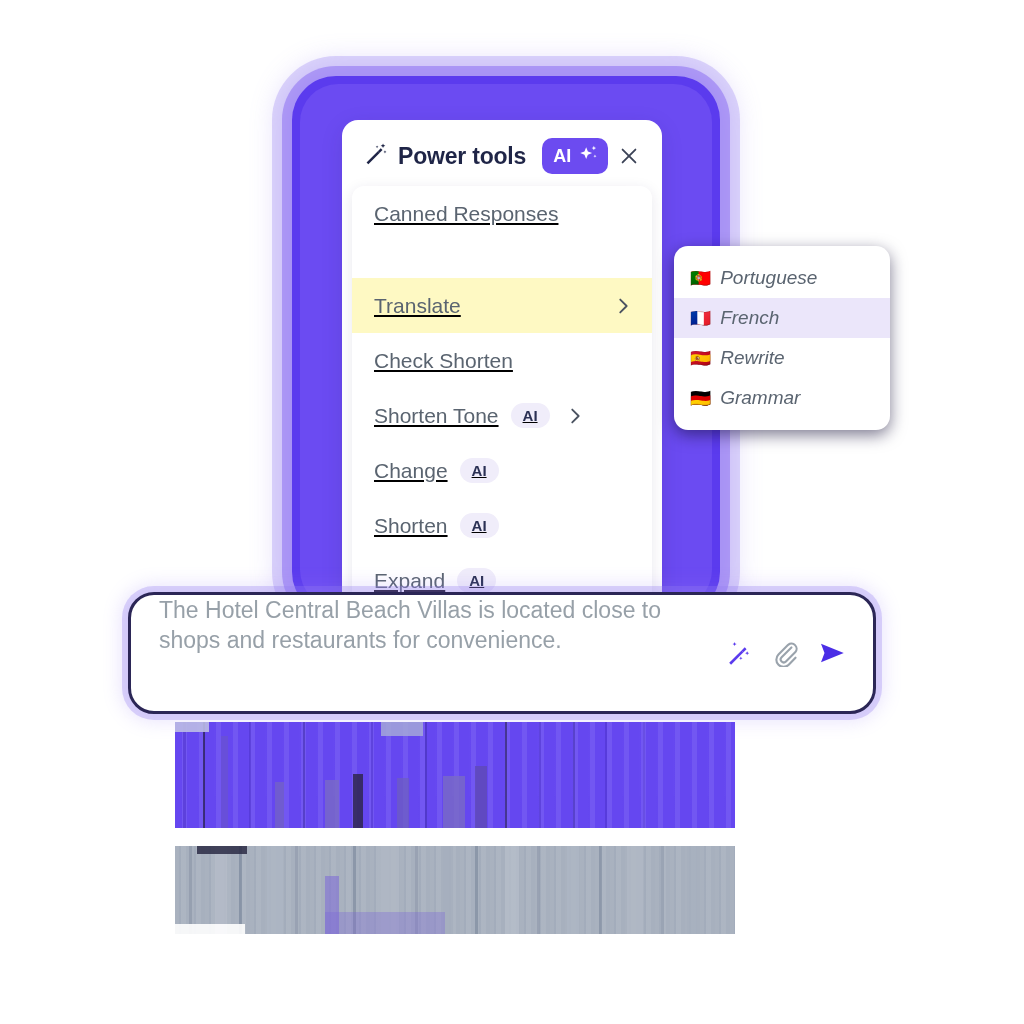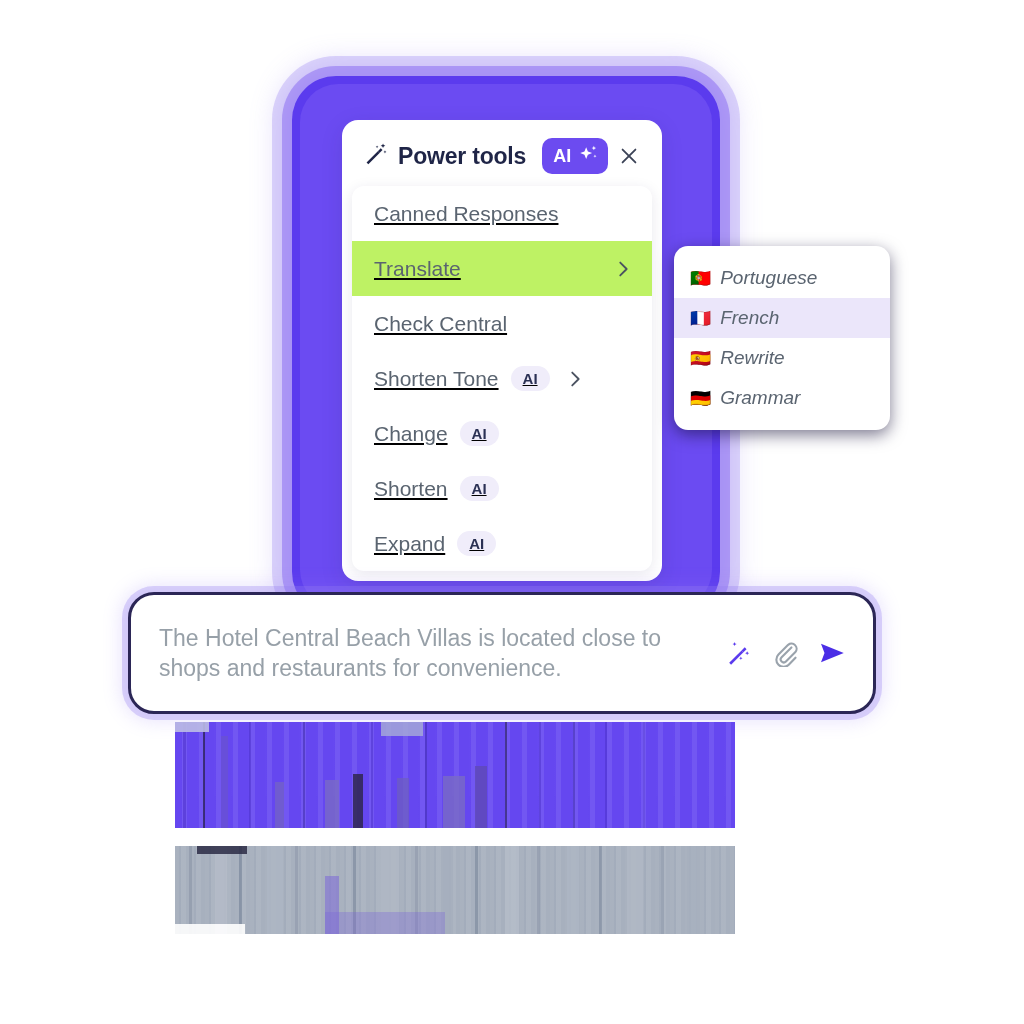--- a/index.html
+++ b/index.html
@@ -101,21 +101,21 @@
   }
   .pt-item {
     display: flex;
     align-items: center;
     height: 55px;
     padding: 0 18px 0 22px;
     cursor: pointer;
     box-sizing: border-box;
     text-decoration: underline;
   }
-  .pt-item.selected { background: #bef264; }
+  .pt-item.selected { background: #fef9c3; margin-top: 37px; }
   .pt-item-label {
     font-size: 21px;
     color: #5A6470;
     white-space: nowrap;
   }
   .pt-ai-chip {
     margin-left: 12px;
     background: #F0EDFA;
     border-radius: 999px;
     padding: 5px 12px;
@@ -165,21 +165,20 @@
     position: absolute;
     left: 128px;
     top: 592px;
     width: 748px;
     height: 122px;
     box-sizing: border-box;
     background: #ffffff;
     border: 3px solid #2B2656;
     border-radius: 26px;
     display: flex;
-    align-items: center;
     padding: 0 26px 0 28px;
     box-shadow:
       0 0 0 6px rgba(150,126,243,0.30),
       0 0 18px 8px rgba(150,126,243,0.20);
   }
   #message-text {
     font-size: 23px;
     line-height: 1.32;
     color: #97A0A8;
     flex: 1 1 auto;
@@ -302,21 +301,21 @@
     <div class="pt-item selected">
       <span class="pt-item-label">Translate</span>
       <span class="pt-chevron">
         <svg width="22" height="22" viewBox="0 0 24 24" fill="none" stroke="#4A5260" stroke-width="2" stroke-linecap="round" stroke-linejoin="round">
             <path d="M9 5 L16 12 L9 19"></path>
           </svg>
       </span>
     </div>
 
     <div class="pt-item">
-      <span class="pt-item-label">Check Central</span>
+      <span class="pt-item-label">Check Shorten</span>
     </div>
 
     <div class="pt-item">
       <span class="pt-item-label">Shorten Tone</span>
       <span class="pt-ai-chip">AI</span>
       <span class="pt-chevron inline">
         <svg width="22" height="22" viewBox="0 0 24 24" fill="none" stroke="#4A5260" stroke-width="2" stroke-linecap="round" stroke-linejoin="round">
             <path d="M9 5 L16 12 L9 19"></path>
           </svg>
       </span>

